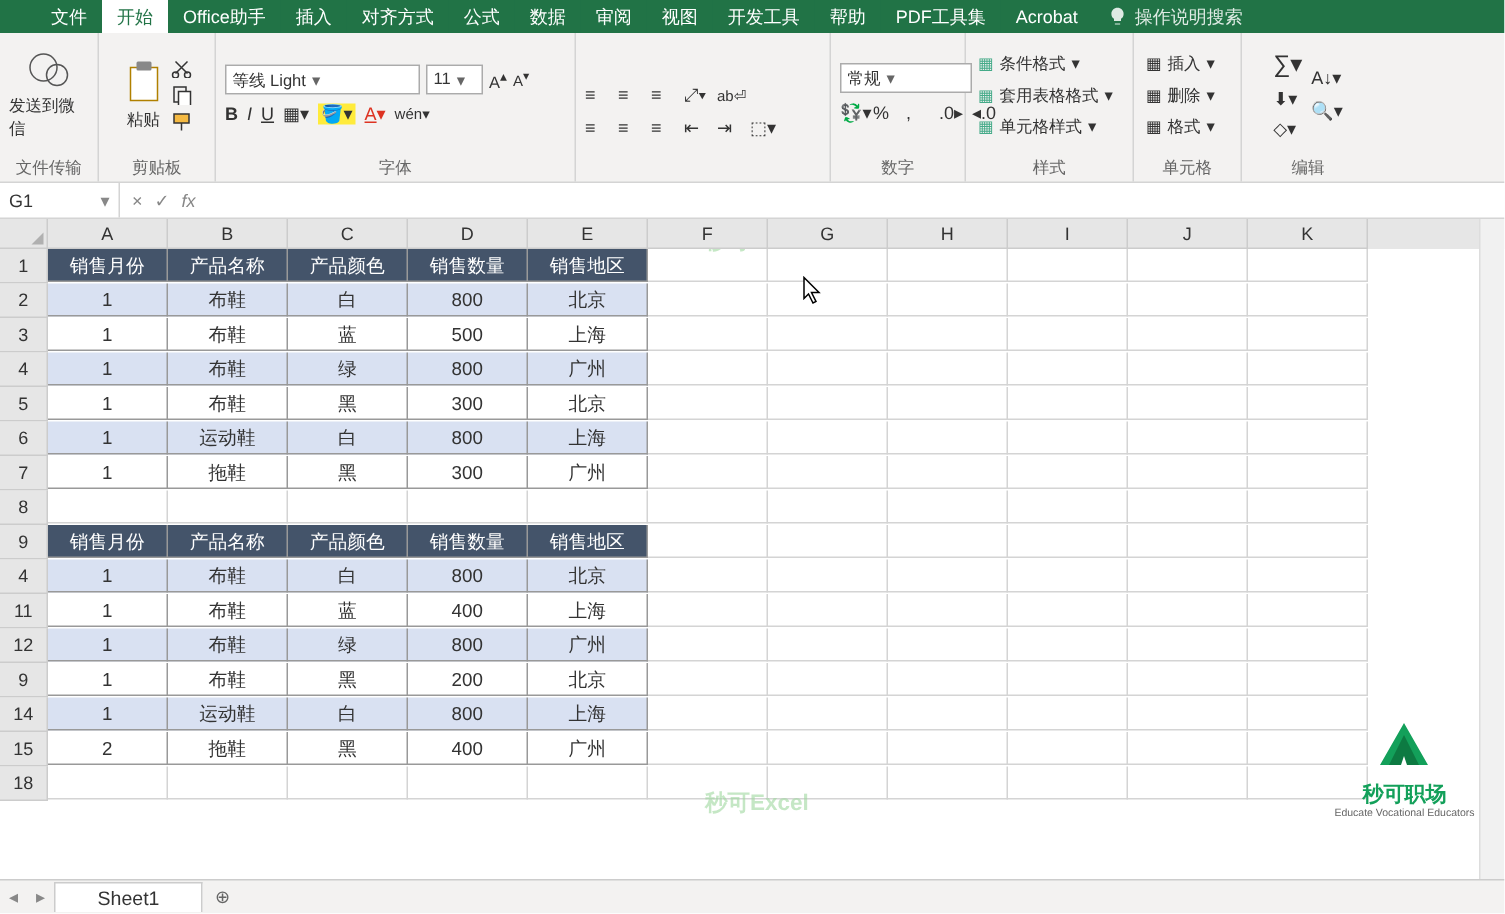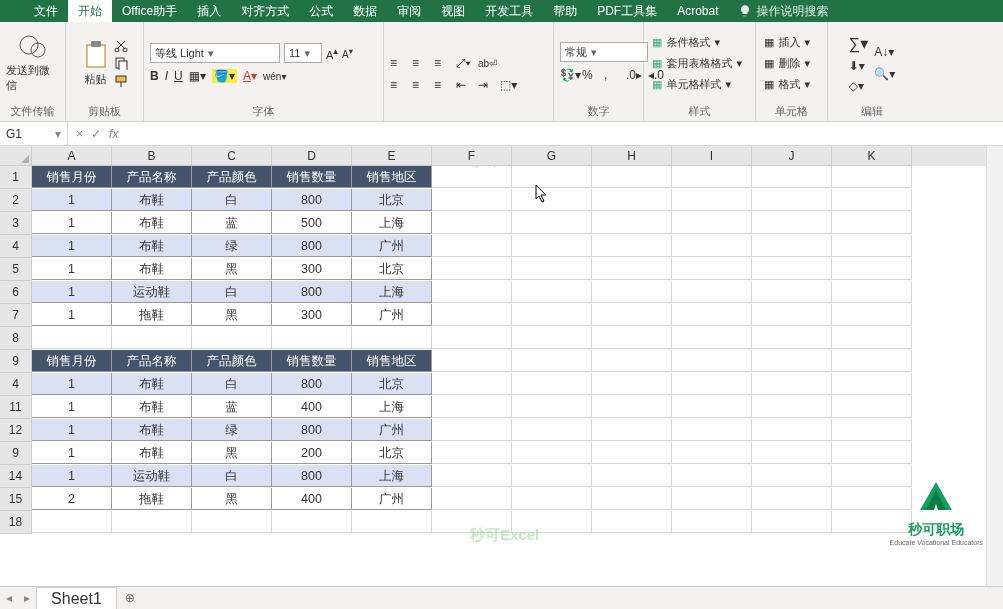--- a/index.html
+++ b/index.html
@@ -13,38 +13,38 @@
 .group { border-right:1px solid #d4d4d4; padding:2px 6px 0 6px; display:flex; flex-direction:column; justify-content:space-between; }
 .group-body { display:flex; flex-direction:column; gap:2px; align-items:center; justify-content:center; flex:1; }
 .group-label { text-align:center; color:#666; font-size:11px; padding:2px 0; }
 .small-btn { display:flex; align-items:center; gap:4px; font-size:11px; color:#333; cursor:pointer; padding:1px 2px; }
 .font-row { display:flex; gap:4px; align-items:center; }
 .combo { border:1px solid #ababab; background:#fff; height:20px; display:flex; align-items:center; padding:0 4px; font-size:11px; }
 .combo .dd { margin-left:4px; color:#666; }
 .btn-row { display:flex; gap:6px; align-items:center; margin-top:4px; }
 .ico { width:16px; height:16px; display:inline-block; cursor:pointer; }
 .formula-bar { height:24px; border-bottom:1px solid #d4d4d4; display:flex; align-items:center; background:#fff; }
-.name-box { width:68px; border-right:1px solid #d4d4d4; height:100%; display:flex; align-items:center; padding:0 6px; font-size:12px; }
+.name-box { width:80px; border-right:1px solid #d4d4d4; height:100%; display:flex; align-items:center; padding:0 6px; font-size:12px; }
 .fb-icons { display:flex; gap:8px; padding:0 8px; color:#888; }
 .fx { font-style:italic; }
 .grid-area { position:relative; height:440px; overflow:hidden; background:#fff; }
 .col-headers { display:flex; position:sticky; top:0; background:#e6e6e6; }
 .corner { width:32px; height:20px; border-right:1px solid #ccc; border-bottom:1px solid #ccc; background:#e6e6e6; position:relative; }
 .corner::after{content:"";position:absolute;right:2px;bottom:2px;border-left:8px solid transparent;border-bottom:8px solid #b0b0b0;}
 .col-h { height:20px; border-right:1px solid #ccc; border-bottom:1px solid #ccc; text-align:center; background:#e6e6e6; font-size:12px; line-height:20px; }
 .row { display:flex; }
 .row-h { width:32px; border-right:1px solid #ccc; border-bottom:1px solid #ccc; text-align:center; background:#e6e6e6; font-size:12px; line-height:22px; }
 .cell { height:22px; border-right:1px solid #d4d4d4; border-bottom:1px solid #d4d4d4; text-align:center; font-size:12.5px; line-height:22px; overflow:hidden; }
 .hdr-cell { background:#44546a; color:#fff; border-right:1px solid #8ea9db; border-bottom:1px solid #8ea9db; }
 .data-cell { border-right:1px solid #999; border-bottom:1px solid #999; }
 .alt-row .data-cell { background:#d9e1f2; }
 .watermark { position:absolute; color:#9fd89f; font-weight:bold; font-size:15px; opacity:.6; }
 .sheet-tabs { height:23px; border-top:1px solid #ccc; display:flex; align-items:center; background:#f3f2f1; }
 .nav-btn { padding:0 6px; color:#888; cursor:pointer; }
-.sheet-tab { padding:2px 14px; background:#fff; border:1px solid #ccc; border-bottom:none; font-size:16px; }
+.sheet-tab { padding:2px 28px; background:#fff; border:1px solid #ccc; border-bottom:none; font-size:13px; }
 .plus { padding:0 8px; color:#666; cursor:pointer; }
 .logo-mk { position:absolute; right:20px; bottom:40px; text-align:center; }
 .logo-mk svg { width:48px; height:40px; }
 .logo-text { color:#13a05a; font-weight:bold; font-size:14px; }
 .logo-sub { font-size:7px; color:#666; }
 .tell-me { display:flex; align-items:center; gap:4px; color:#fff; opacity:.85; margin-left:10px; }
 .bulb { width:14px; height:14px; }
 .scroll-v { position:absolute; right:0; top:0; width:17px; bottom:0; background:#f1f1f1; border-left:1px solid #ddd; }
 .cursor { position:absolute; width:14px; height:20px; }
 </style>

